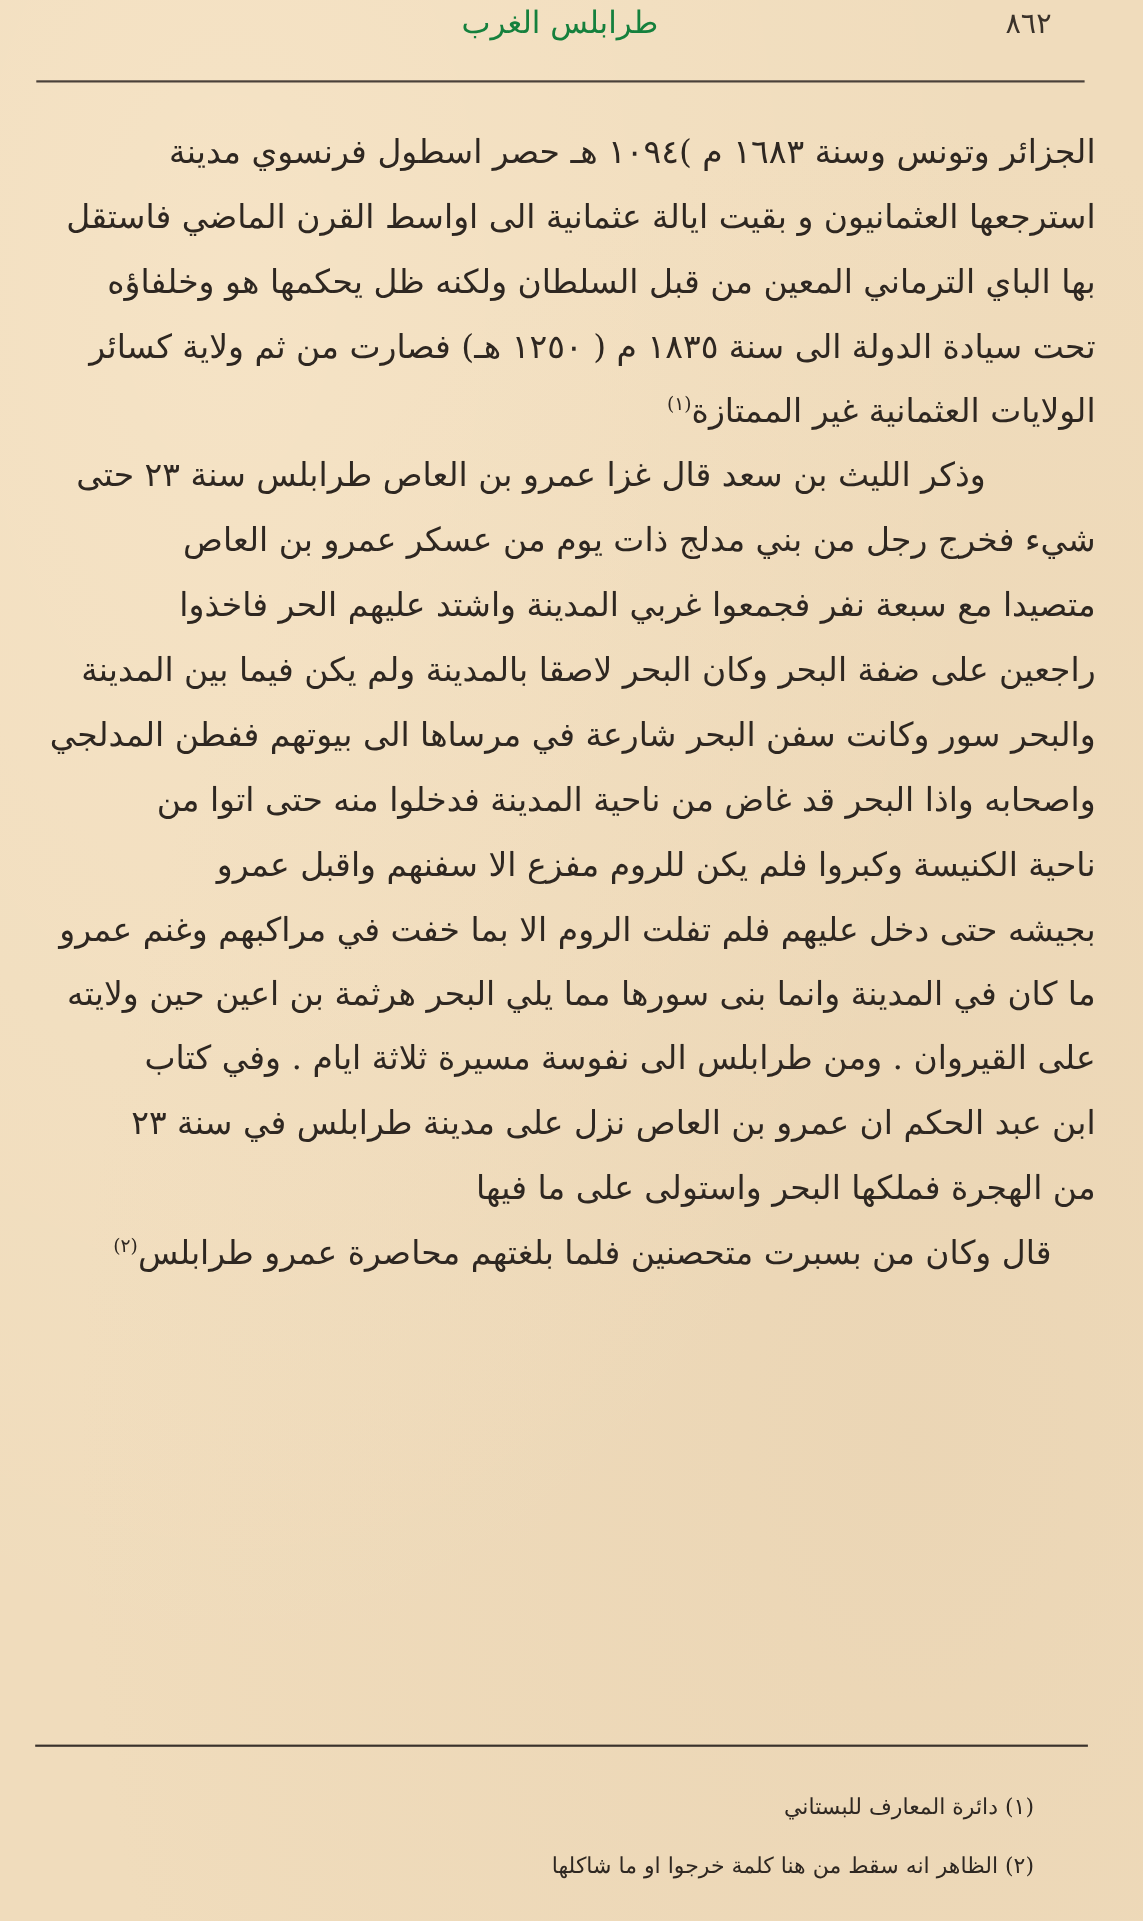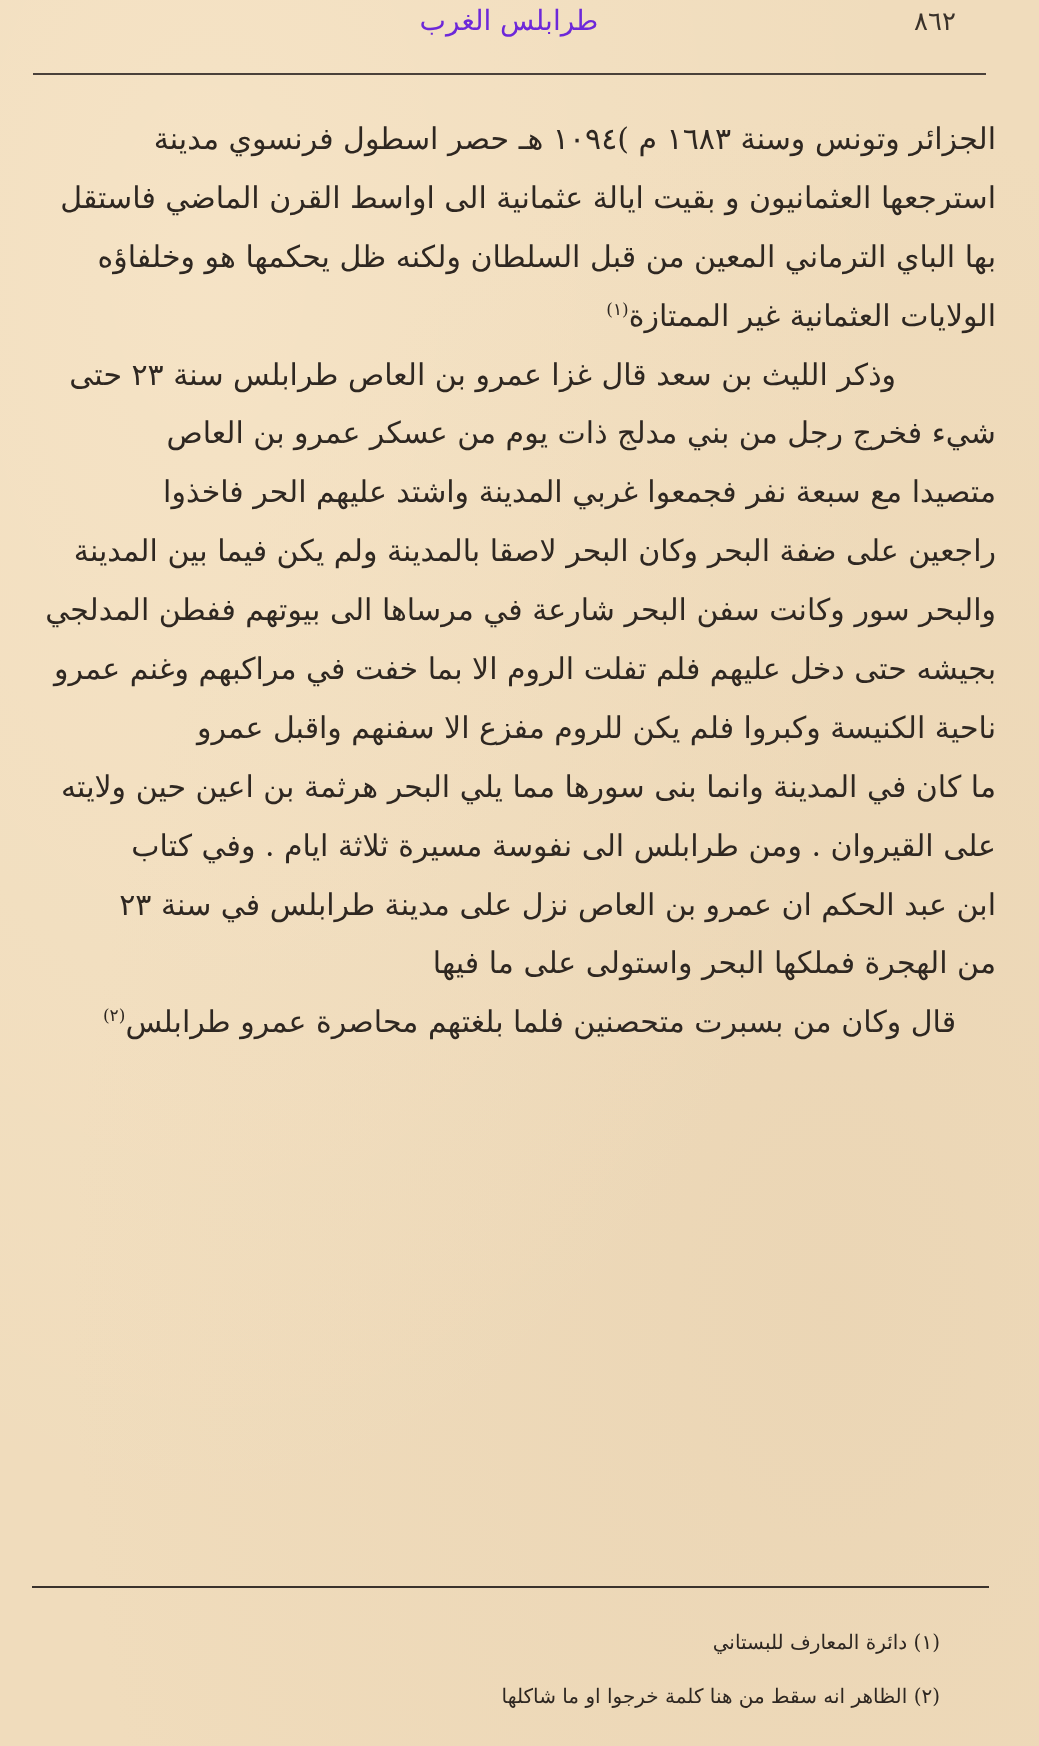--- a/index.html
+++ b/index.html
@@ -39,21 +39,21 @@
       font-size: 26px;
       color: #3a322a;
       margin-left: 32px;
     }
     .running-title {
       position: absolute;
       left: 0; right: 0;
       top: 0;
       text-align: center;
       font-size: 28px;
-      color: #6d28d9;
+      color: #15803d;
     }
     .rule-top {
       position: absolute;
       top: 73px;
       left: 33px;
       width: 953px;
       height: 2px;
       background: #4a413a;
     }
     .body-text {
@@ -120,28 +120,30 @@
     <span class="page-number">٨٦٢</span>
     <span class="running-title">طرابلس الغرب</span>
   </div>
 
   <div class="rule-top"></div>
 
   <div class="body-text">
     <span class="line">الجزائر وتونس وسنة ١٦٨٣ م )١٠٩٤ هـ حصر اسطول فرنسوي مدينة</span>
     <span class="line">استرجعها العثمانيون و بقيت ايالة عثمانية الى اواسط القرن الماضي فاستقل</span>
     <span class="line">بها الباي الترماني المعين من قبل السلطان ولكنه ظل يحكمها هو وخلفاؤه</span>
+    <span class="line">تحت سيادة الدولة الى سنة ١٨٣٥ م ( ١٢٥٠ هـ) فصارت من ثم ولاية كسائر</span>
     <span class="line"><span>الولايات العثمانية غير الممتازة</span><span class="fn-ref">(١)</span></span>
     <span class="line indent">وذكر الليث بن سعد قال غزا عمرو بن العاص طرابلس سنة ٢٣ حتى</span>
     <span class="line">شيء فخرج رجل من بني مدلج ذات يوم من عسكر عمرو بن العاص</span>
     <span class="line">متصيدا مع سبعة نفر فجمعوا غربي المدينة واشتد عليهم الحر فاخذوا</span>
     <span class="line">راجعين على ضفة البحر وكان البحر لاصقا بالمدينة ولم يكن فيما بين المدينة</span>
     <span class="line">والبحر سور وكانت سفن البحر شارعة في مرساها الى بيوتهم ففطن المدلجي</span>
+    <span class="line">واصحابه واذا البحر قد غاض من ناحية المدينة فدخلوا منه حتى اتوا من</span>
+    <span class="line">ناحية الكنيسة وكبروا فلم يكن للروم مفزع الا سفنهم واقبل عمرو</span>
     <span class="line">بجيشه حتى دخل عليهم فلم تفلت الروم الا بما خفت في مراكبهم وغنم عمرو</span>
-    <span class="line">ناحية الكنيسة وكبروا فلم يكن للروم مفزع الا سفنهم واقبل عمرو</span>
     <span class="line">ما كان في المدينة وانما بنى سورها مما يلي البحر هرثمة بن اعين حين ولايته</span>
     <span class="line">على القيروان . ومن طرابلس الى نفوسة مسيرة ثلاثة ايام . وفي كتاب</span>
     <span class="line">ابن عبد الحكم ان عمرو بن العاص نزل على مدينة طرابلس في سنة ٢٣</span>
     <span class="line">من الهجرة فملكها البحر واستولى على ما فيها</span>
     <span class="line last-para-line"><span>قال وكان من بسبرت متحصنين فلما بلغتهم محاصرة عمرو طرابلس</span><span class="fn-ref">(٢)</span></span>
   </div>
 
   <div class="rule-bottom"></div>
 
   <div class="footnotes">

